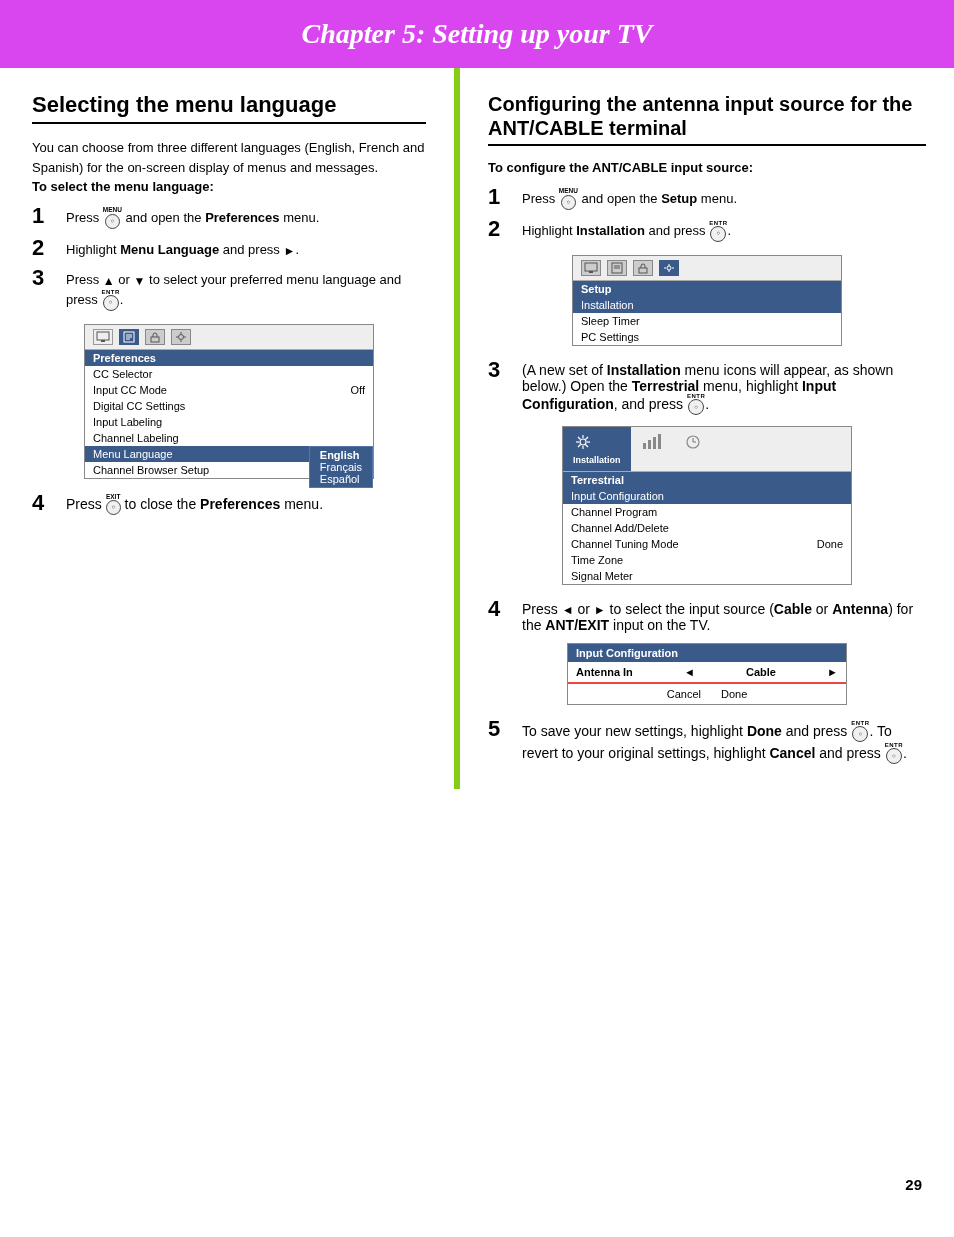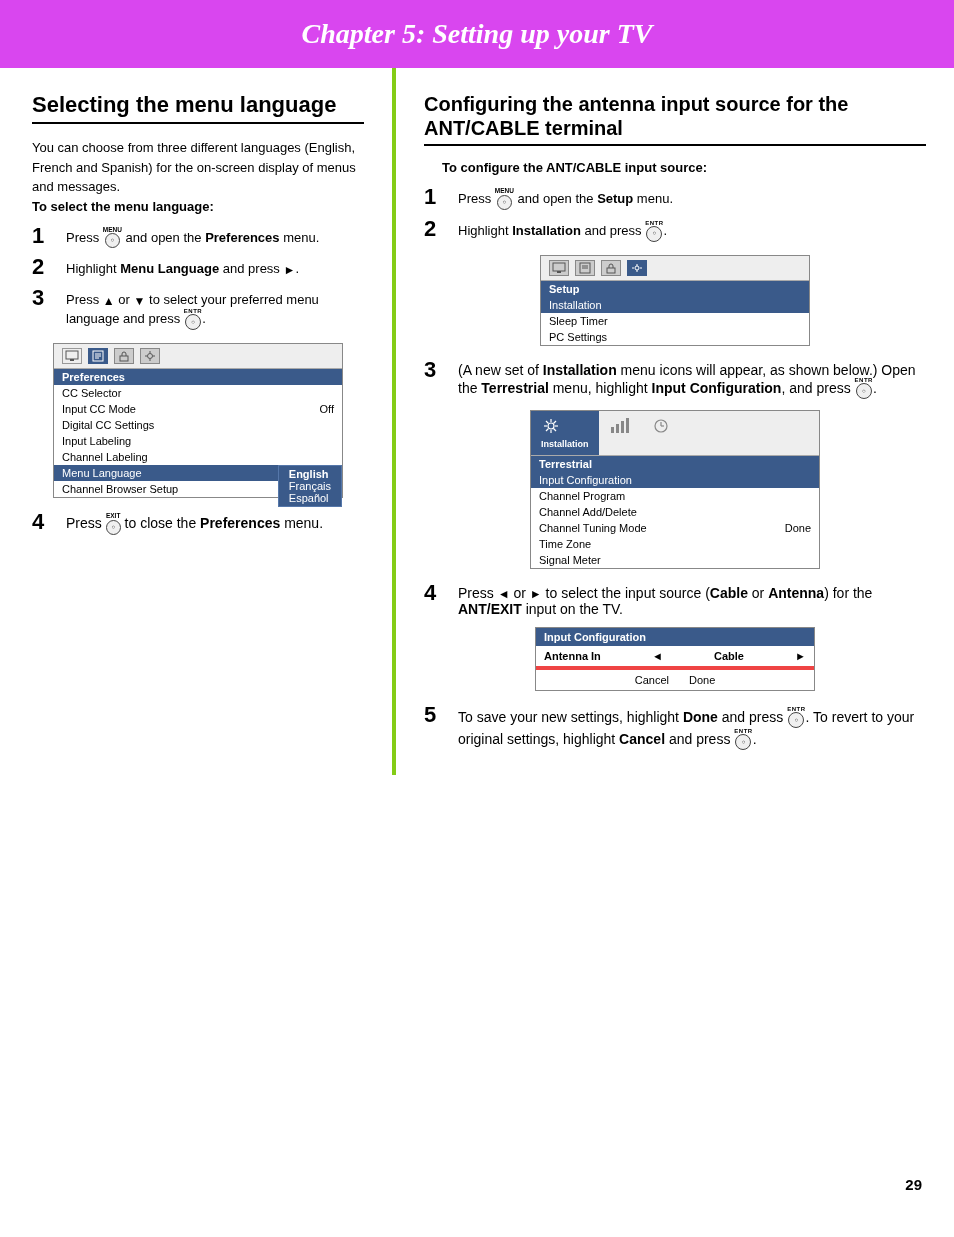--- a/index.html
+++ b/index.html
@@ -30,23 +30,23 @@
 
     
     .content-area {
       display: flex;
       gap: 0;
       padding: 0;
     }
 
     
     .left-col {
-      width: 396px;
+      width: 460px;
       padding: 24px 28px 24px 32px;
-      border-right: 4px solid #84cc16;
+      border-right: 6px solid #84cc16;
     }
 
     
     .right-col {
       flex: 1;
       padding: 24px 28px 24px 28px;
     }
 
     
     .section-title {
@@ -190,21 +190,21 @@
       font-size: 11px;
       font-weight: bold;
       padding: 3px 8px;
     }
     .input-config-row {
       display: flex;
       align-items: center;
       padding: 4px 8px;
       font-size: 11px;
       justify-content: space-between;
-      border-bottom: 4px solid #ef4444;
+      border-bottom: 2px solid #ef4444;
     }
     .input-config-buttons {
       display: flex;
       justify-content: center;
       gap: 20px;
       padding: 4px 8px;
       font-size: 11px;
     }
 
     
@@ -400,21 +400,21 @@
         to close the <b>Preferences</b> menu.
       </span>
     </div>
 
   </div>
 
   <div class="right-col">
 
     <div class="section-title" style="font-size:20px;">Configuring the antenna input source for the ANT/CABLE terminal</div>
 
-    <p class="section-subtitle" style="margin-top:10px;margin-left:18px;">To configure the ANT/CABLE input source:</p>
+    <p class="section-subtitle" style="margin-top:10px;">To configure the ANT/CABLE input source:</p>
 
     <ol class="steps-list">
 
       <li>
         <span class="step-num">1</span>
         <span class="step-text">
           Press
           <span class="menu-key">
             <span class="menu-key-top">MENU</span>
             <span class="menu-key-bottom">○</span>

